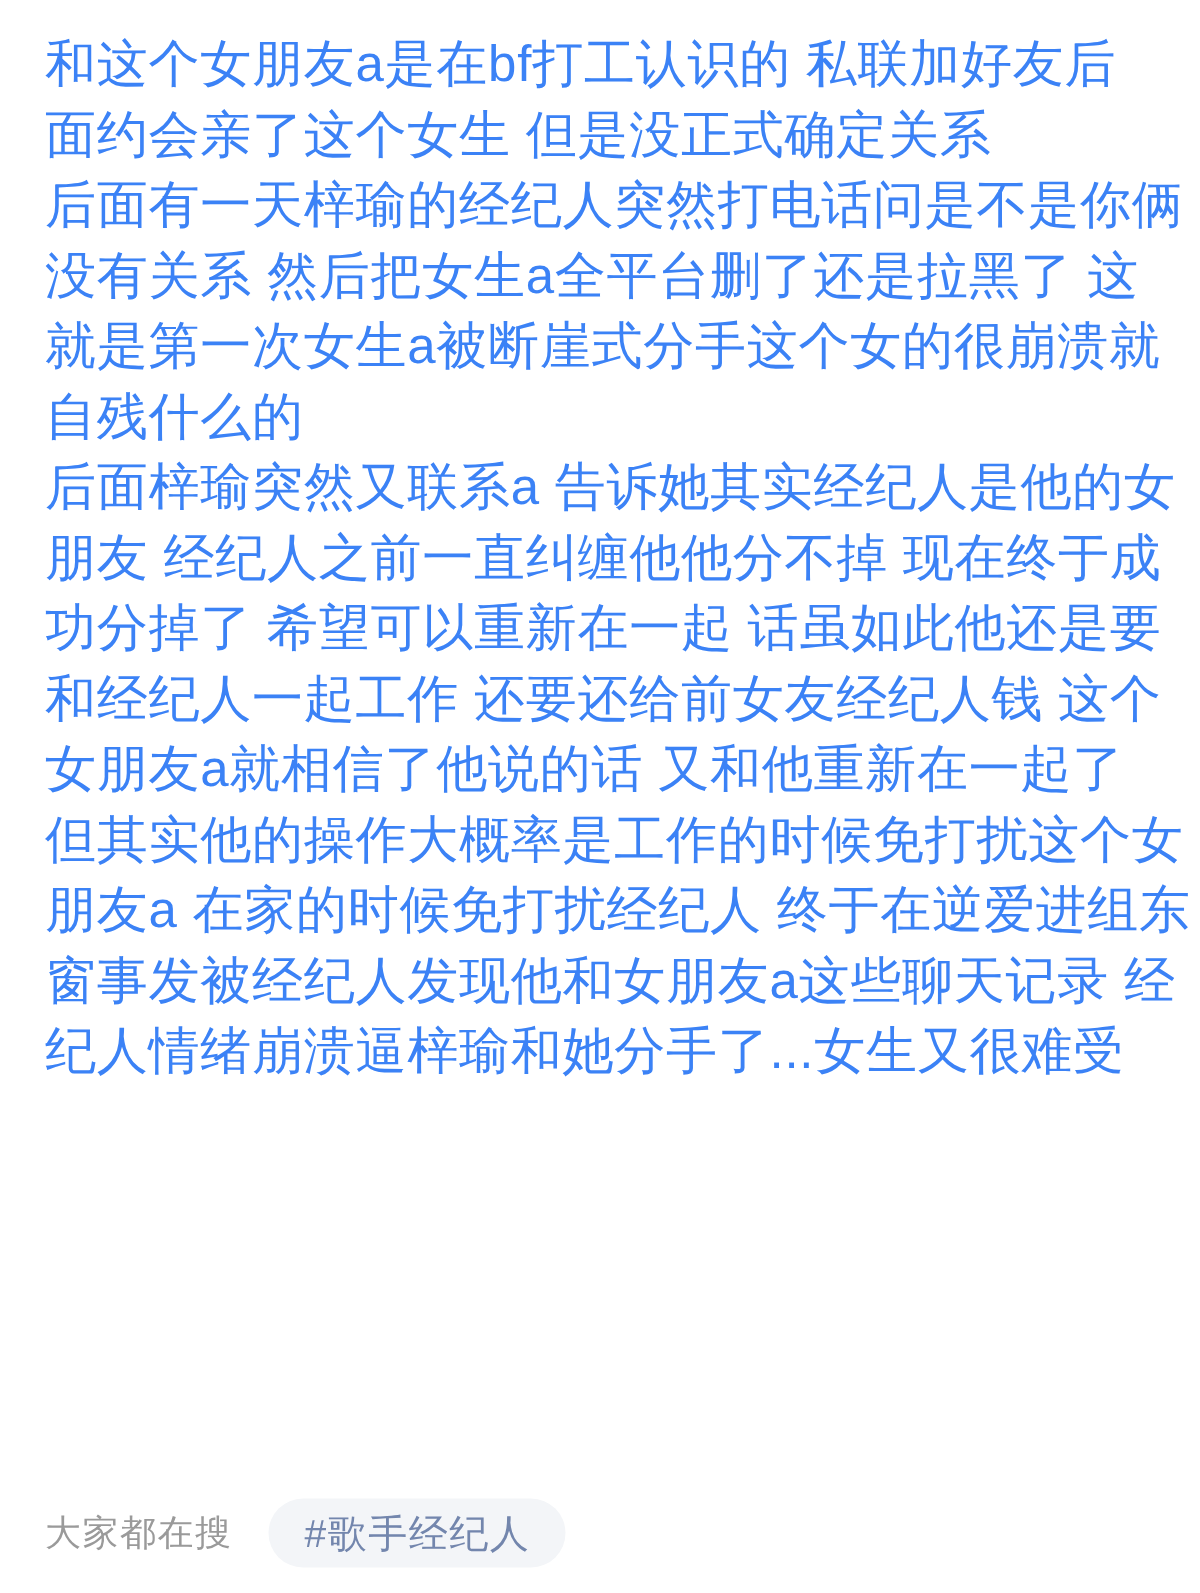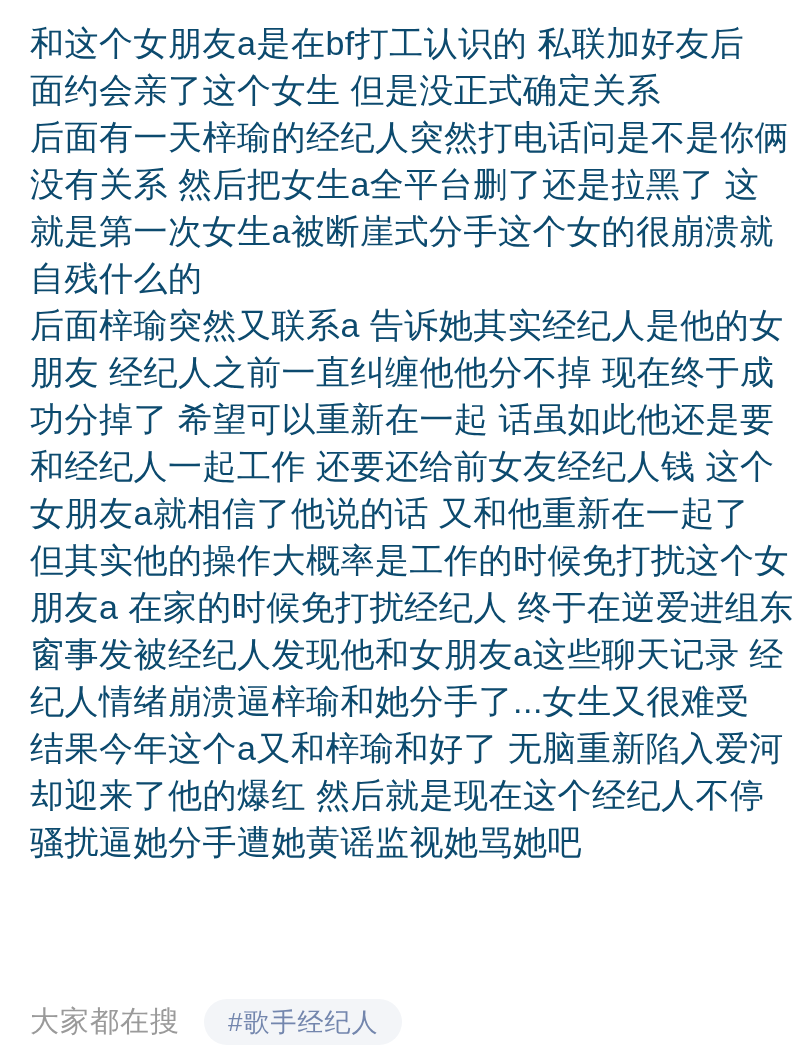--- a/index.html
+++ b/index.html
@@ -19,37 +19,37 @@
     position: absolute;
     top: 20px;
     left: 30px;
     right: 22px;
   }
   .para {
     margin: 0;
     padding: 0;
     font-size: 34px;
     line-height: 47px;
-    color: #0c4a6e;
+    color: #3b82f6;
     letter-spacing: 0.5px;
     white-space: pre;
     font-weight: 500;
   }
   .para + .para {
   }
   .trending {
     position: absolute;
     left: 30px;
     top: 999px;
     display: flex;
     align-items: center;
     gap: 24px;
   }
   .trending-label {
-    font-size: 29px;
+    font-size: 24px;
     color: #9a9a9a;
     letter-spacing: 1px;
   }
   .hashtag-pill {
     display: inline-flex;
     align-items: center;
     background: #f3f5f8;
     color: #7386ad;
     font-size: 26px;
     line-height: 26px;
@@ -74,23 +74,20 @@
 自残什么的
 后面梓瑜突然又联系a 告诉她其实经纪人是他的女
 朋友 经纪人之前一直纠缠他他分不掉 现在终于成
 功分掉了 希望可以重新在一起 话虽如此他还是要
 和经纪人一起工作 还要还给前女友经纪人钱 这个
 女朋友a就相信了他说的话 又和他重新在一起了</p>
     <p class="para">但其实他的操作大概率是工作的时候免打扰这个女
 朋友a 在家的时候免打扰经纪人 终于在逆爱进组东
 窗事发被经纪人发现他和女朋友a这些聊天记录 经
 纪人情绪崩溃逼梓瑜和她分手了...女生又很难受</p>
-    <p class="para">结果今年这个a又和梓瑜和好了 无脑重新陷入爱河
-却迎来了他的爆红 然后就是现在这个经纪人不停
-骚扰逼她分手遭她黄谣监视她骂她吧</p>
   </div>
 
   <div class="trending">
     <span class="trending-label">大家都在搜</span>
     <a class="hashtag-pill">#歌手经纪人</a>
   </div>
 
 </div>
 
 </body></html>

